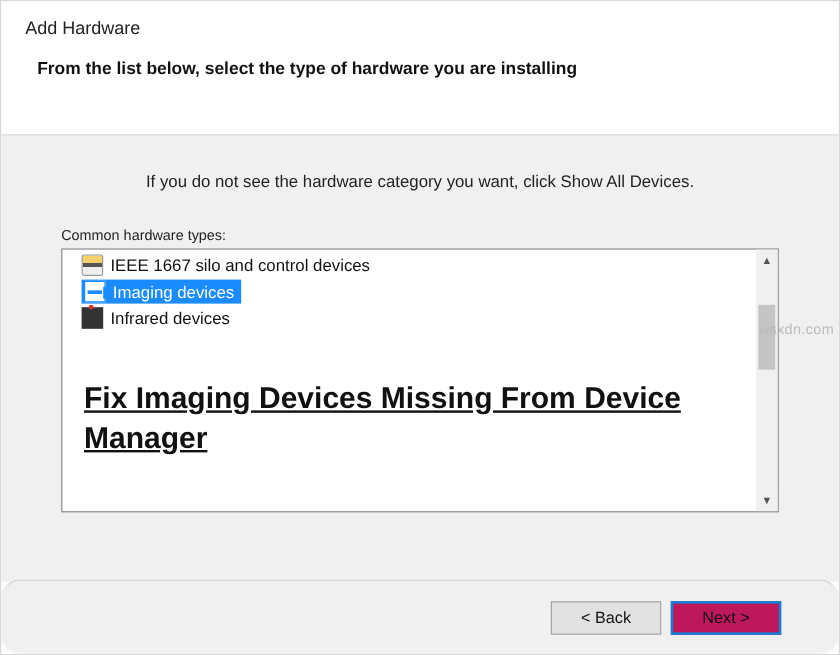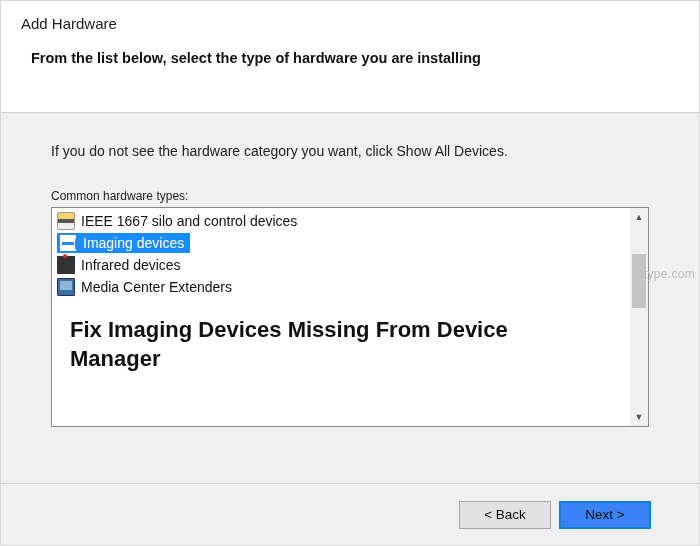--- a/index.html
+++ b/index.html
@@ -34,20 +34,21 @@
   .body {
     background: #f0f0f0;
     padding: 30px 50px 10px 50px;
     height: 372px;
     position: relative;
   }
   .info-text {
     font-size: 14px;
     color: #222;
     margin-bottom: 30px;
+    text-align: center;
   }
   .list-label {
     font-size: 12px;
     color: #222;
     margin-bottom: 4px;
   }
   .listbox {
     background: #fff;
     border: 1px solid #888;
     height: 220px;
@@ -82,21 +83,21 @@
     left: 2px;
     width: 14px;
     top: 46px;
     height: 54px;
     background: #c4c4c4;
   }
   .list-item {
     display: flex;
     align-items: center;
     height: 22px;
-    padding-left: 5px;
+    padding-left: 16px;
     font-size: 14px;
     color: #111;
     gap: 6px;
     cursor: default;
   }
   .list-item.selected {
     color: #fff;
   }
   .list-item.selected .sel-bg {
     display: inline-flex;
@@ -159,52 +160,54 @@
     content: "";
     position: absolute;
     left: 2px; right: 2px; top: 2px; bottom: 5px;
     background: #8fb4d9;
   }
   .overlay-text {
     position: absolute;
     left: 18px;
     top: 108px;
     right: 32px;
-    font-size: 22px;
+    font-size: 25px;
     font-weight: 600;
     color: #111;
     line-height: 1.3;
     font-family: "Segoe UI", sans-serif;
+    text-decoration: underline;
   }
   .footer {
     position: absolute;
     left: 0; right: 0; bottom: 0;
     height: 62px;
     border-top: 1px solid #d0d0d0;
     background: #f0f0f0;
     display: flex;
     justify-content: flex-end;
     align-items: center;
     padding-right: 20px;
     gap: 8px;
+    border-radius: 16px;
   }
   .gap { width: 20px; }
   button.win {
     font-family: inherit;
     font-size: 13.5px;
     width: 92px;
     height: 28px;
     background: #e1e1e1;
     border: 1px solid #a5a5a5;
     color: #111;
     cursor: pointer;
   }
   button.win.primary {
     border: 2px solid #0a84d8;
-    background: #3b82f6;
+    background: #be185d;
   }
   .watermark {
     position: absolute;
     right: 4px;
     top: 266px;
     font-size: 12px;
     color: #bbb;
     transform: rotate(0deg);
     font-family: Arial, sans-serif;
     letter-spacing: 0.3px;
@@ -235,35 +238,31 @@
           <span class="icon icon-imaging"></span>
           <span>Imaging devices</span>
         </span>
       </div>
 
       <div class="list-item">
         <span class="icon icon-infrared"></span>
         <span>Infrared devices</span>
       </div>
 
-      <div class="list-item">
-        <span class="icon icon-media"></span>
-        <span>Media Center Extenders</span>
-      </div>
 
       <div class="overlay-text">Fix Imaging Devices Missing From Device Manager</div>
     </div>
 
     <div class="scrollbar">
       <div class="sb-btn up">▲</div>
       <div class="sb-thumb"></div>
       <div class="sb-btn down">▼</div>
     </div>
   </div>
 </div>
 
 <div class="footer">
   <button class="win">&lt; Back</button>
   <button class="win primary">Next &gt;</button>
   <span class="gap"></span>
 </div>
 
-<div class="watermark">type.com</div>
+<div class="watermark">wsxdn.com</div>
 
 </body></html>

